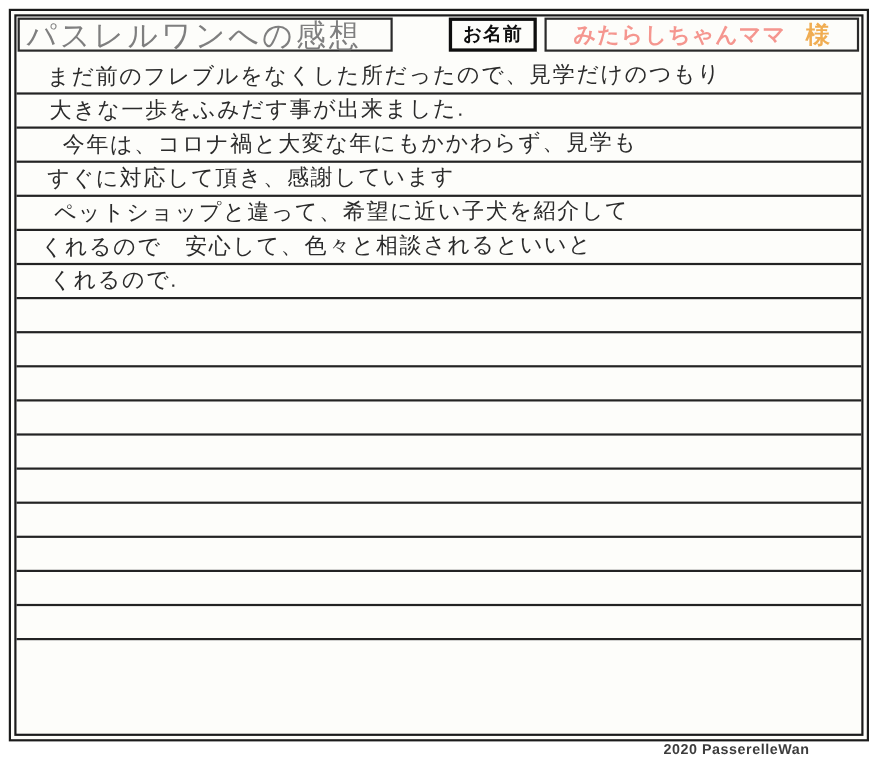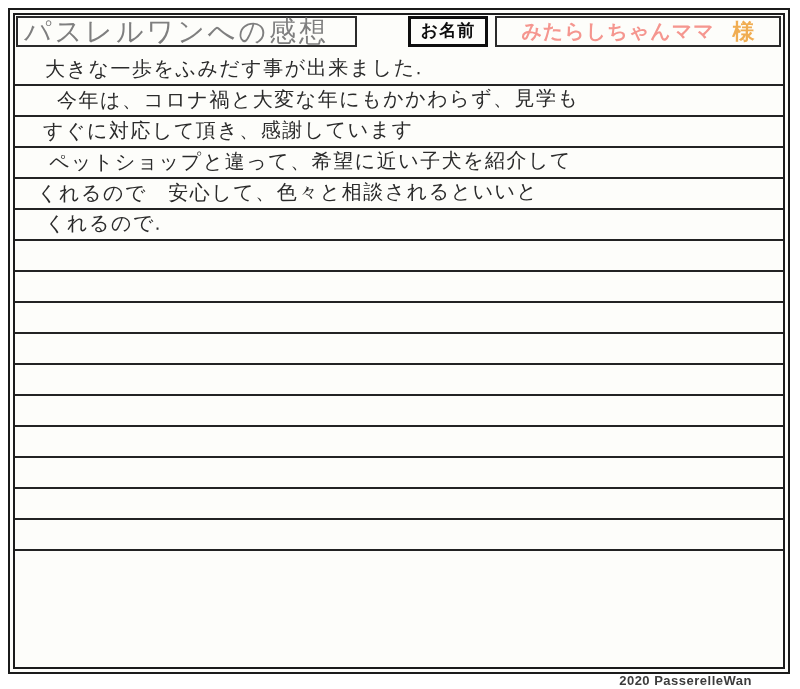--- a/index.html
+++ b/index.html
@@ -117,21 +117,21 @@
   }
   .ind-a { padding-left: 22px; }
   .ind-b { padding-left: 28px; }
   .ind-c { padding-left: 18px; }
   .ind-d { padding-left: 30px; }
   .ind-e { padding-left: 42px; }
   .ind-f { padding-left: 34px; }
   
   .credit {
     position: absolute;
-    right: 48px;
+    right: 64px;
     bottom: 1px;
     font-size: 13px;
     font-weight: bold;
     color: #3c3c3c;
     letter-spacing: 0.5px;
   }
 </style>
 </head>
 <body>
 
@@ -145,20 +145,23 @@
       <div class="name-label-cell">
         <span class="name-label">お名前</span>
       </div>
       <div class="name-value-cell">
         <span class="name-value">みたらしちゃんママ</span>
         <span class="honorific">様</span>
       </div>
     </div>
 
     <div class="ruled-area">
+      <div class="row">
+        <span class="handwriting ind-b">まだ前のフレブルをなくした所だったので、見学だけのつもり</span>
+      </div>
       <div class="row">
         <span class="handwriting ind-d">大きな一歩をふみだす事が出来ました.</span>
       </div>
       <div class="row">
         <span class="handwriting ind-e">今年は、コロナ禍と大変な年にもかかわらず、見学も</span>
       </div>
       <div class="row">
         <span class="handwriting ind-b">すぐに対応して頂き、感謝しています</span>
       </div>
       <div class="row">

